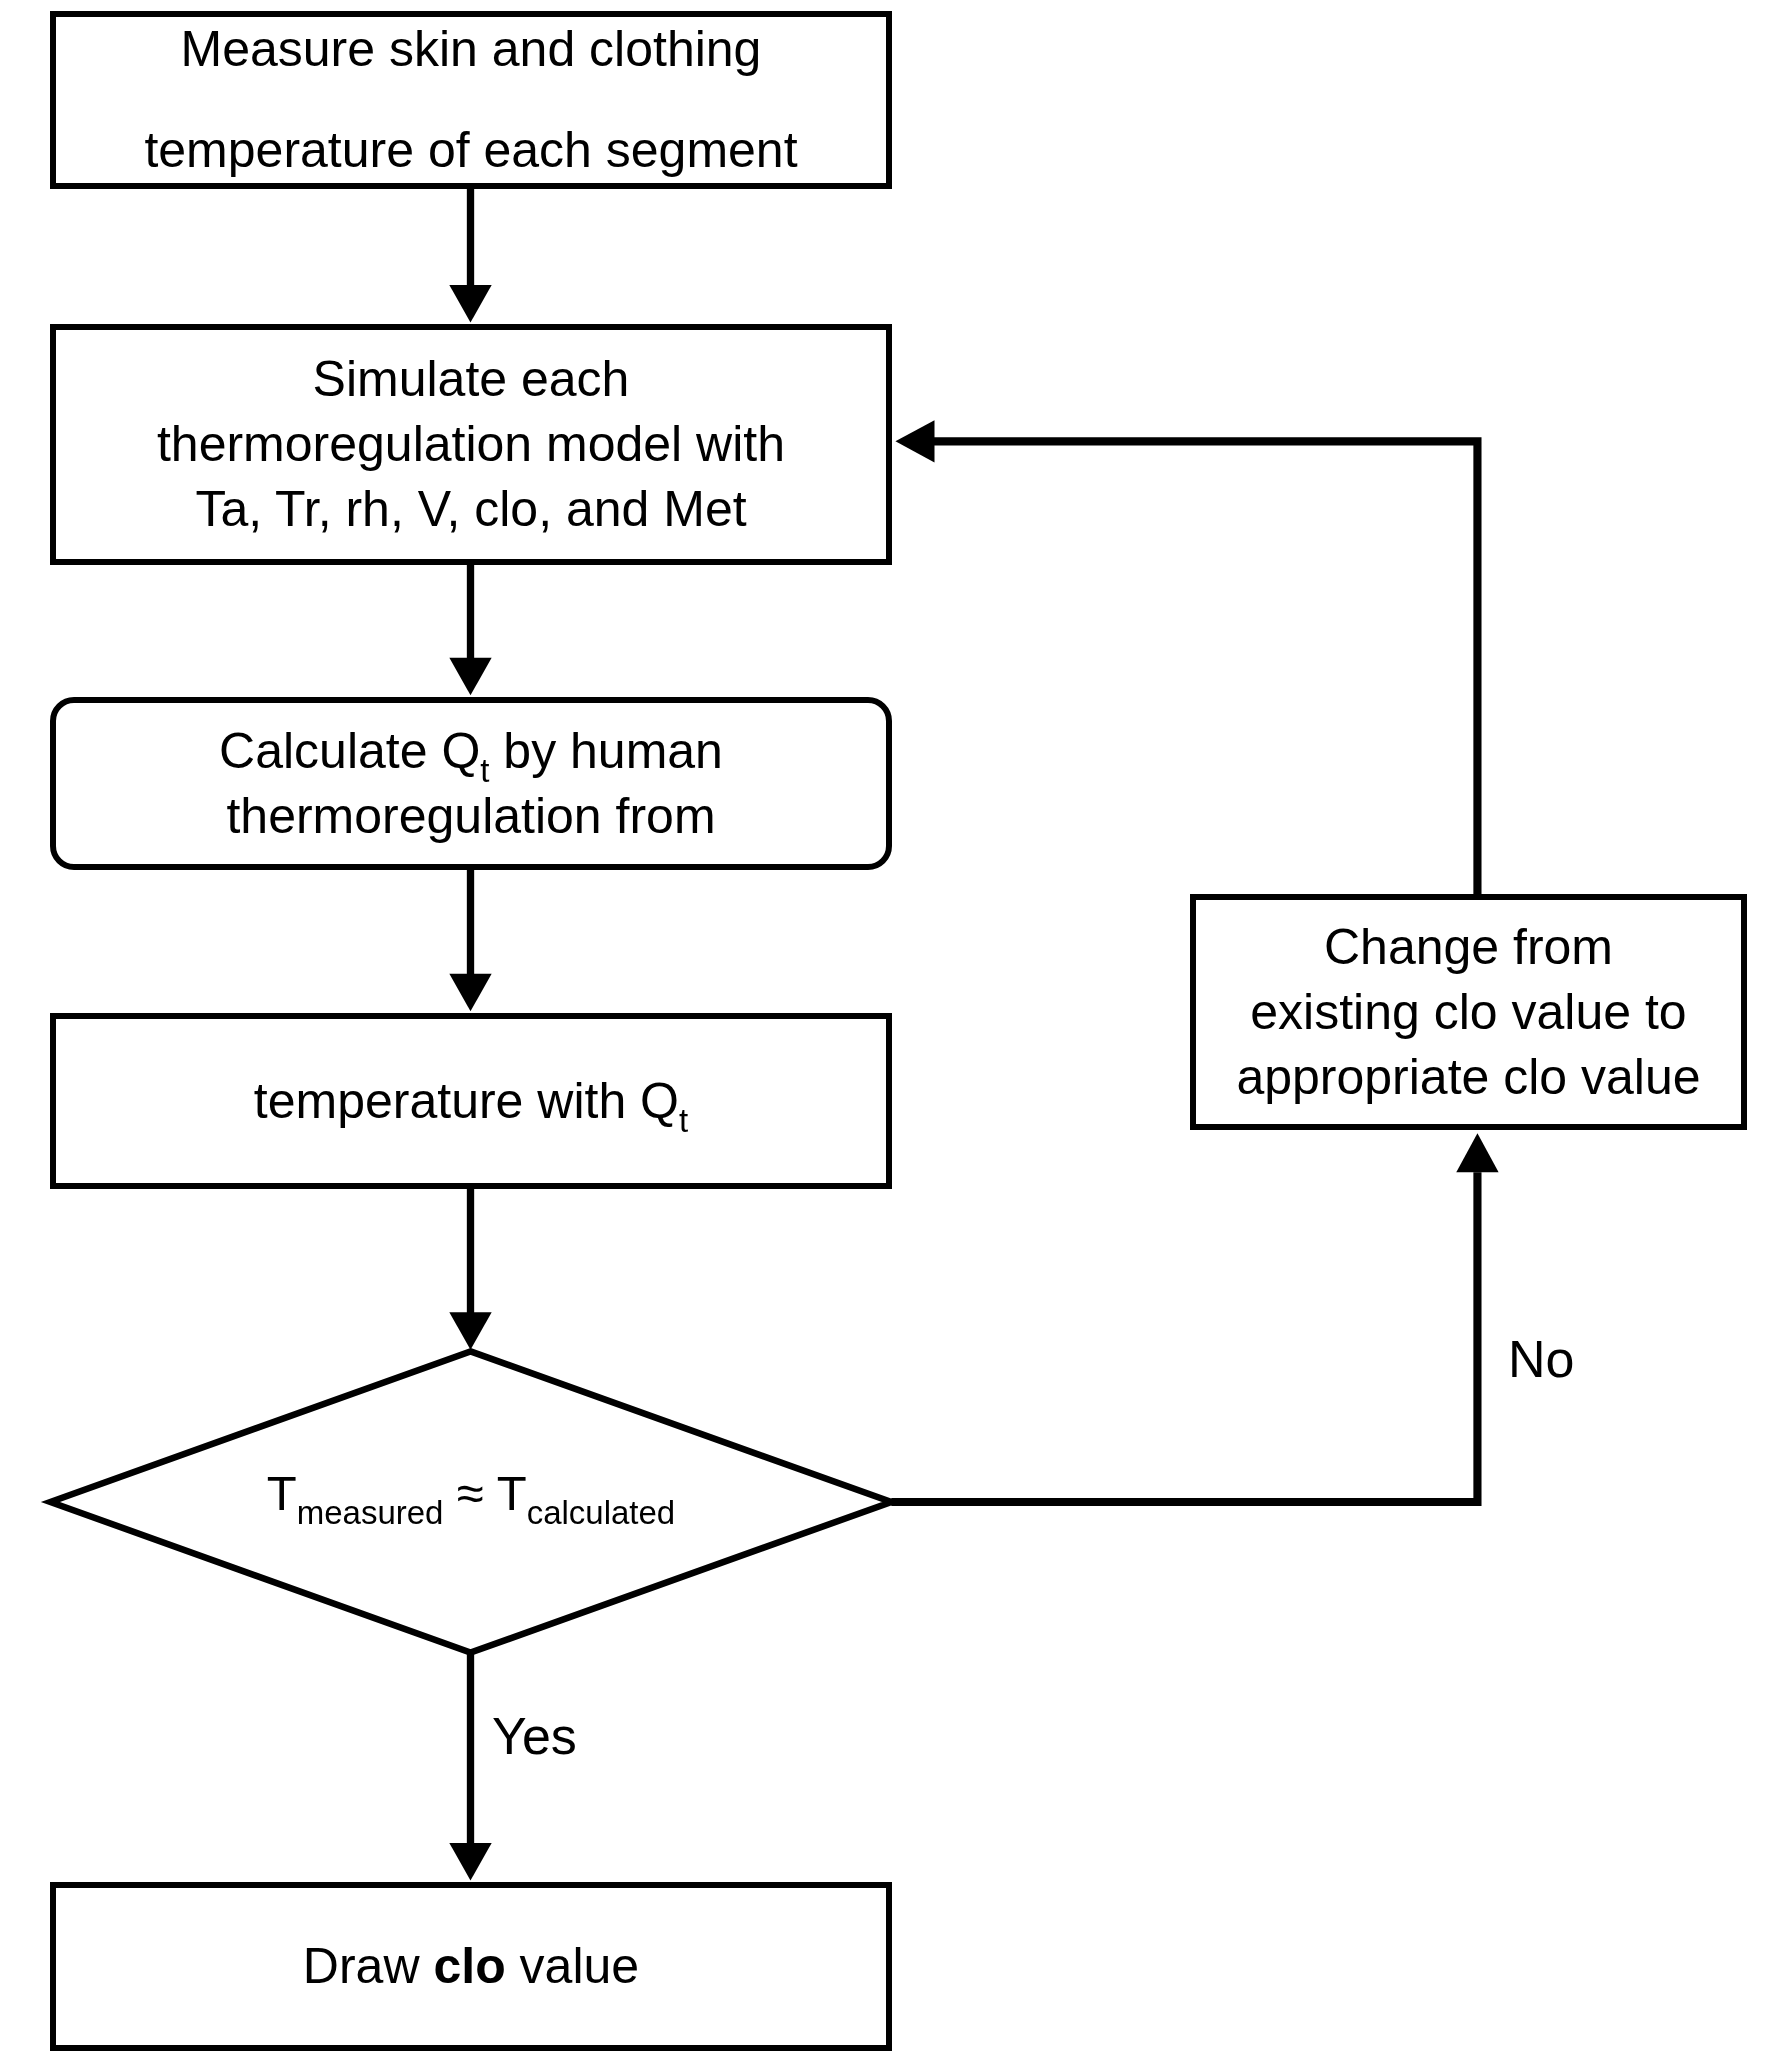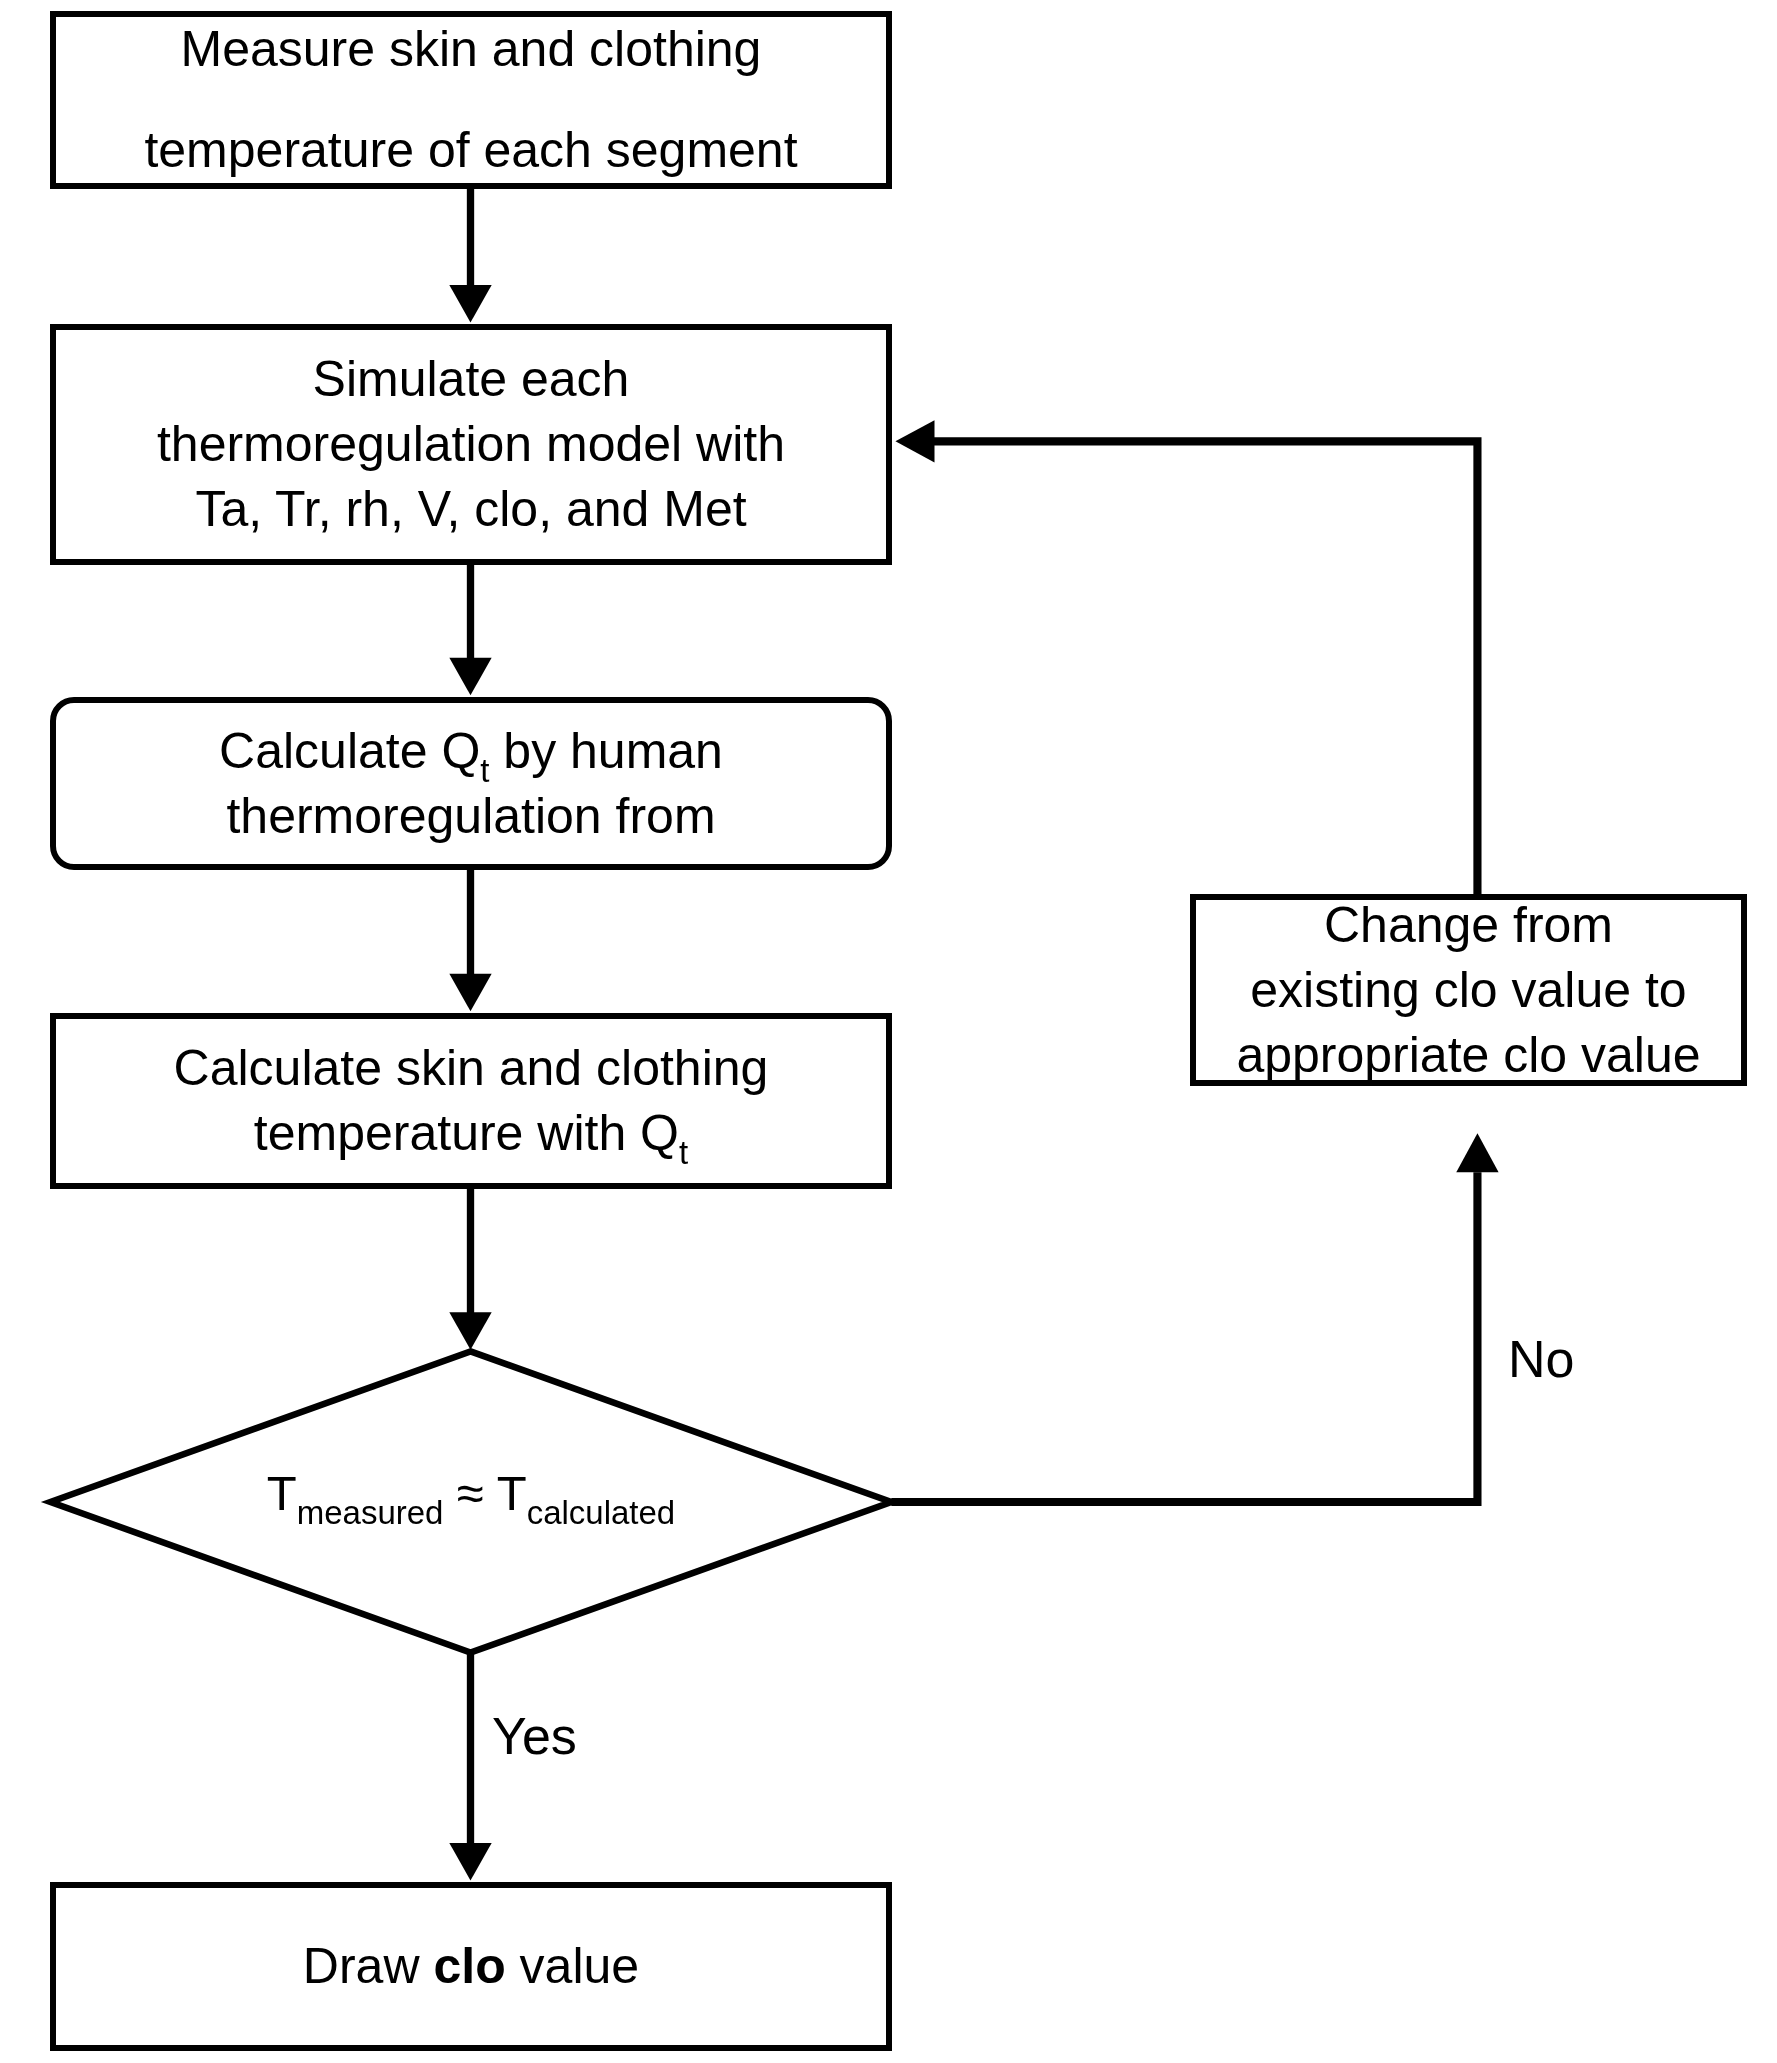--- a/index.html
+++ b/index.html
@@ -54,21 +54,21 @@
     justify-content: center;
     text-align: center;
     font-size: 50px;
     line-height: 1.3;
     color: #000000;
   }
   .node-measure   { left: 50px;   top: 11.4px;   width: 842px; height: 178px; justify-content: space-between; }
   .node-simulate  { left: 50px;   top: 324px;  width: 842px; height: 241px; }
   .node-calcqt    { left: 50px;   top: 697px;  width: 842px; height: 173px; border-radius: 24px; }
   .node-calctemp  { left: 50px;   top: 1013px; width: 842px; height: 176px; }
-  .node-change    { left: 1190px; top: 894px; width: 557px;  height: 192px; }
+  .node-change    { left: 1190px; top: 894px; width: 557px;  height: 236px; }
   .node-draw      { left: 50px;   top: 1882px; width: 842px; height: 169px; }
   .decision-text {
     position: absolute;
     left: 50px;
     top: 1464px;
     width: 842px;
     text-align: center;
     font-size: 49px;
     line-height: 1.2;
   }
@@ -143,21 +143,20 @@
     <div>thermoregulation model with</div>
     <div>Ta, Tr, rh, V, clo, and Met</div>
   </div>
 
   <div class="node node-calcqt">
     <div><span>Calculate Q</span><span class="subscript">t</span><span> by human</span></div>
     <div>thermoregulation from</div>
   </div>
 
   <div class="node node-calctemp">
-    <div>Calculate skin and clothing</div>
     <div><span>temperature with Q</span><span class="subscript">t</span></div>
   </div>
 
   <div class="decision-text">
     <span>T</span><span class="subscript">measured</span><span> ≈ T</span><span class="subscript">calculated</span>
   </div>
 
   <div class="node node-change">
     <div>Change from</div>
     <div>existing clo value to</div>

